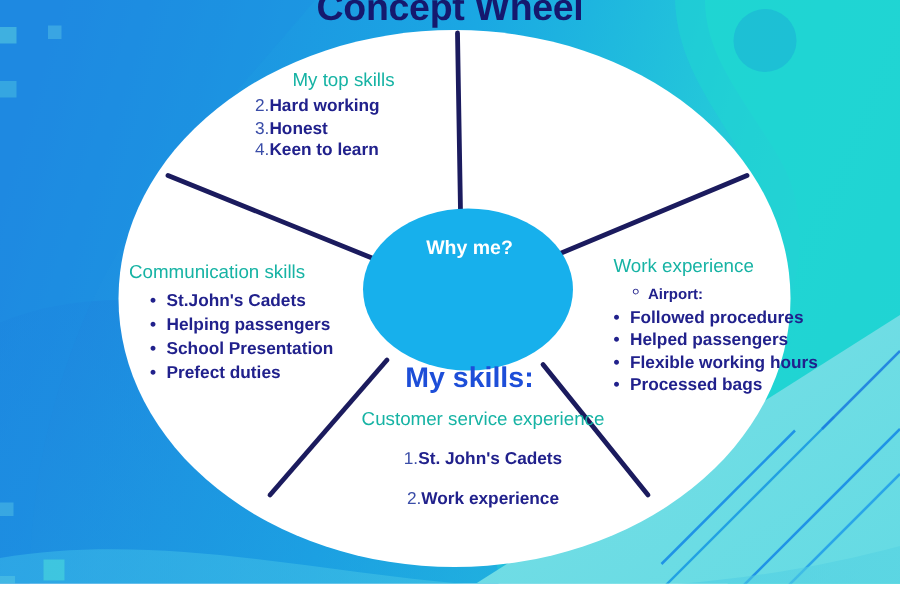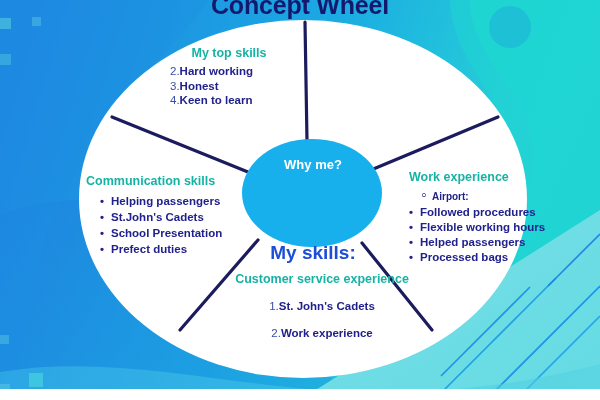--- a/index.html
+++ b/index.html
@@ -42,21 +42,21 @@
     letter-spacing: -0.2px;
     white-space: nowrap;
   }
 
   
   .seg {
     position: absolute;
   }
   .seg-head {
     color: #16b3a4;
-    font-weight: bold;
+    font-weight: normal;
     font-size: 12.5px;
     white-space: nowrap;
     margin-bottom: 3px;
   }
   .seg ul, .seg ol {
     margin: 0;
     padding: 0;
     list-style: none;
   }
   .seg li {
@@ -231,34 +231,34 @@
       <li><span class="num-marker">2.</span><span>Hard working</span></li>
       <li><span class="num-marker">3.</span><span>Honest</span></li>
       <li><span class="num-marker">4.</span><span>Keen to learn</span></li>
     </ol>
   </div>
 
 
   <div class="seg" id="seg-comm">
     <div class="seg-head">Communication skills</div>
     <ul>
+      <li><span class="dot-marker">•</span><span>St.John's Cadets</span></li>
       <li><span class="dot-marker">•</span><span>Helping passengers</span></li>
-      <li><span class="dot-marker">•</span><span>St.John's Cadets</span></li>
       <li><span class="dot-marker">•</span><span>School Presentation</span></li>
       <li><span class="dot-marker">•</span><span>Prefect duties</span></li>
     </ul>
   </div>
 
   <div class="seg" id="seg-work">
     <div class="seg-head">Work experience</div>
     <div class="airport"><span class="hollow-marker">◦</span><span style="color:#21218c;font-weight:bold;font-size:10px;">Airport:</span></div>
     <ul>
       <li><span class="dot-marker">•</span><span>Followed procedures</span></li>
+      <li><span class="dot-marker">•</span><span>Helped passengers</span></li>
       <li><span class="dot-marker">•</span><span>Flexible working hours</span></li>
-      <li><span class="dot-marker">•</span><span>Helped passengers</span></li>
       <li><span class="dot-marker">•</span><span>Processed bags</span></li>
     </ul>
   </div>
 
   <div class="seg" id="seg-cust">
     <div class="seg-head">Customer service experience</div>
     <ol>
       <li><span class="num-marker">1.</span><span>St. John's Cadets</span></li>
       <li><span class="num-marker">2.</span><span>Work experience</span></li>
     </ol>

